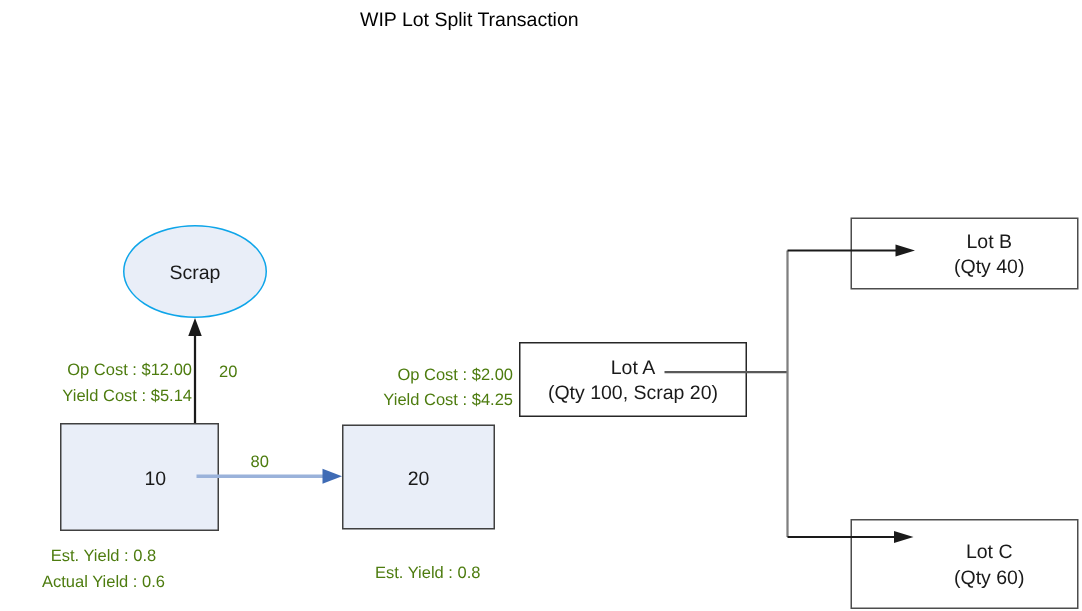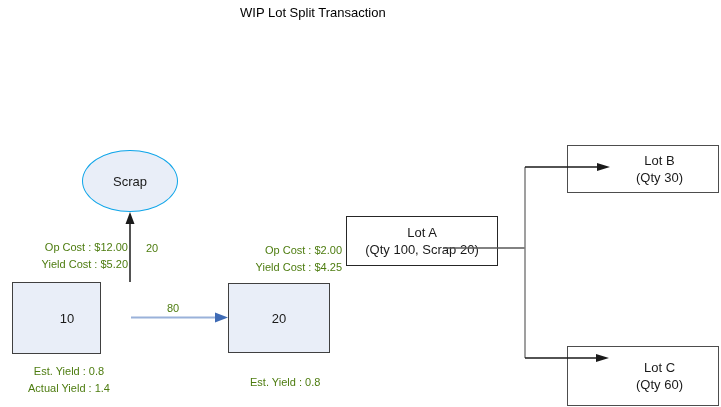--- a/index.html
+++ b/index.html
@@ -58,56 +58,56 @@
 <body>
 
 <div class="canvas">
 
   <div class="title">WIP Lot Split Transaction</div>
 
   <div class="node shaded ellipse" style="left:82px; top:150px; width:96px; height:62px;">
     <span>Scrap</span>
   </div>
 
-  <div class="node shaded" style="left:12px; top:282px; width:89px; height:72px;padding-left:21px;">
+  <div class="node shaded" style="left:40px; top:282px; width:106px; height:72px;padding-left:21px;">
     <span>10</span>
   </div>
 
   <div class="node shaded" style="left:228px; top:283px; width:102px; height:70px;">
     <span>20</span>
   </div>
 
-  <div class="node white-box" style="left:346px; top:216px; width:152px; height:50px;">
+  <div class="node white-box" style="left:346px; top:228px; width:152px; height:50px;">
     <span>Lot A</span>
     <span>(Qty 100, Scrap 20)</span>
   </div>
 
   <div class="node white-box gray-border" style="left:567px; top:145px; width:152px; height:48px;">
     <span>Lot B</span>
-    <span>(Qty 30)</span>
+    <span>(Qty 40)</span>
   </div>
 
   <div class="node white-box gray-border" style="left:567px; top:346px; width:152px; height:60px;">
     <span>Lot C</span>
     <span>(Qty 60)</span>
   </div>
 
   <div class="lbl right-align" style="right:593px; top:239px;">
     <div>Op Cost : $12.00</div>
-    <div>Yield Cost : $5.20</div>
+    <div>Yield Cost : $5.14</div>
   </div>
 
   <div class="lbl right-align" style="right:379px; top:242px;">
     <div>Op Cost : $2.00</div>
     <div>Yield Cost : $4.25</div>
   </div>
 
   <div class="lbl center-align" style="left:0px; top:363px; width:138px;">
     <div>Est. Yield : 0.8</div>
-    <div>Actual Yield : 1.4</div>
+    <div>Actual Yield : 0.6</div>
   </div>
 
   <div class="lbl" style="left:250px; top:374px;">Est. Yield : 0.8</div>
 
   <div class="lbl" style="left:146px; top:240px;">20</div>
 
   <div class="lbl" style="left:167px; top:300px;">80</div>
 
   <svg class="overlay" width="721" height="407" viewBox="0 0 721 407">
 

